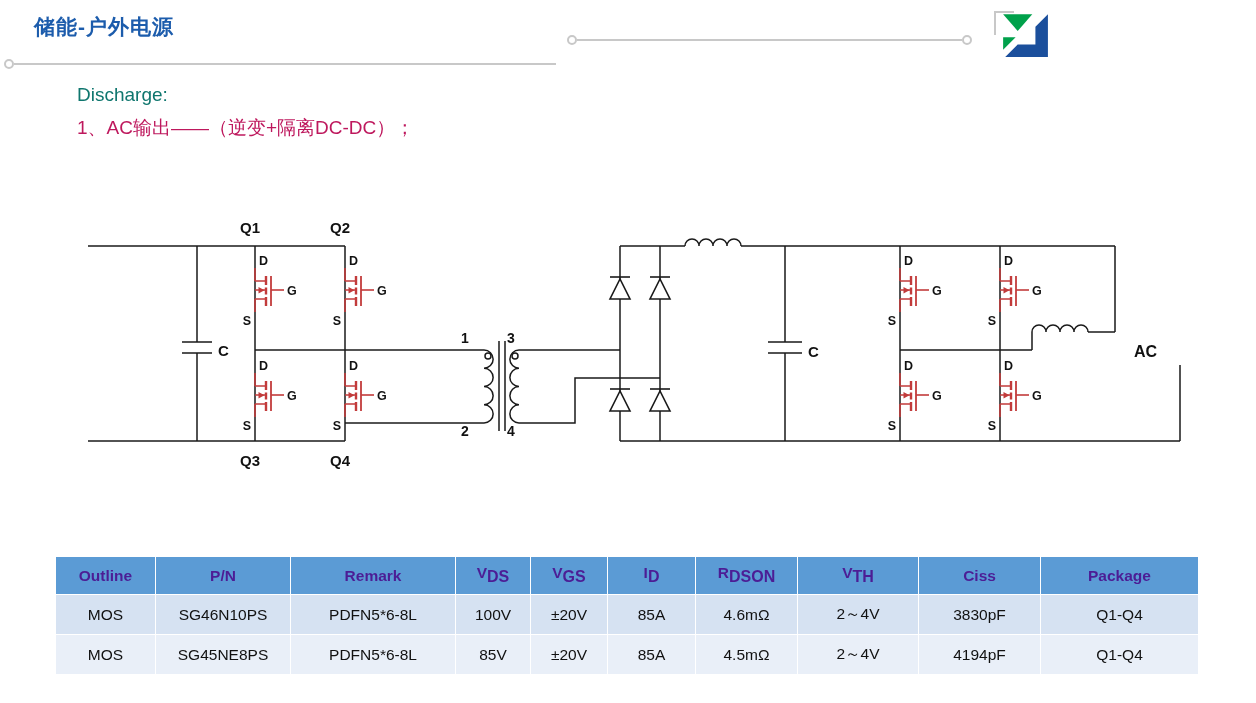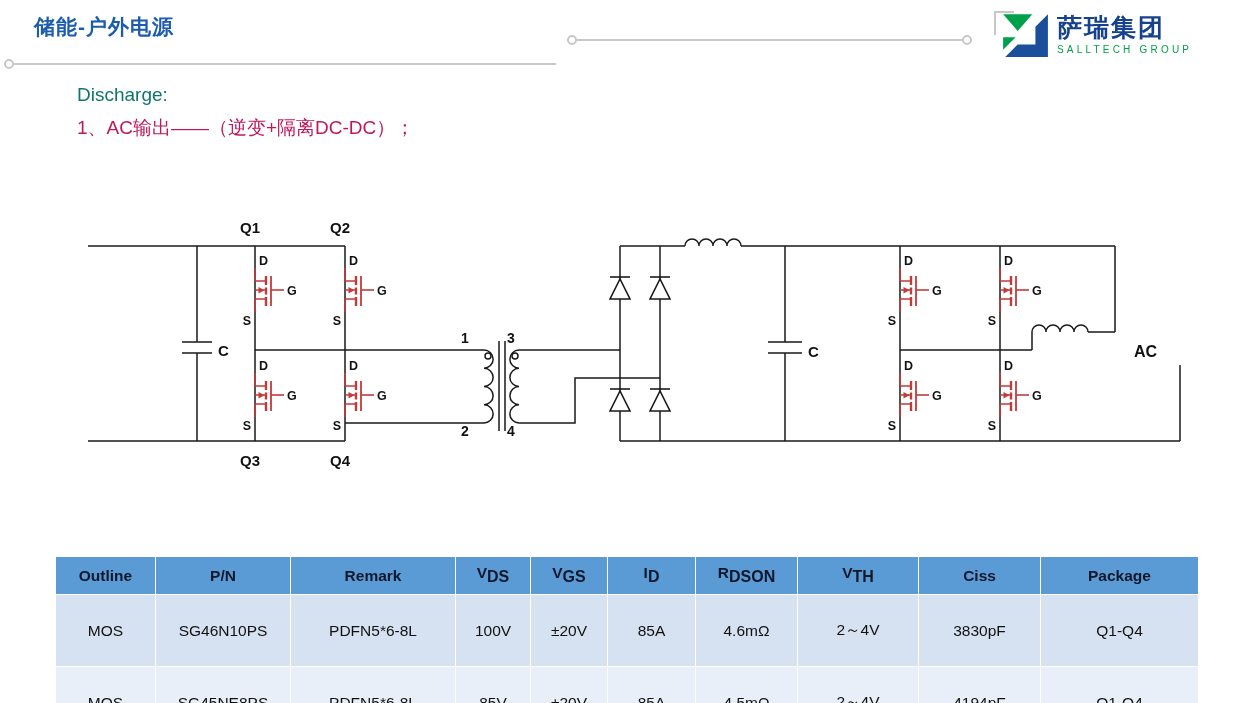--- a/index.html
+++ b/index.html
@@ -19,25 +19,25 @@
   .intro1 { position:absolute; left:77px; top:84px;  font-size:19px; color:#0f766e; }
   .intro2 { position:absolute; left:77px; top:115px; font-size:19px; color:#be185d; }
   .circuit { position:absolute; left:0; top:213px; }
   .circuit text { font-family:"Liberation Sans", sans-serif; fill:#111; }
   table.spec {
     position:absolute; left:55px; top:556px;
     border-collapse:collapse; table-layout:fixed; width:1143px;
     font-size:15.5px;
   }
   table.spec th {
-    background:#5B9BD5; color:#0f172a; font-weight:bold;
+    background:#5B9BD5; color:#4c1d95; font-weight:bold;
     height:37px; border:1.5px solid #ffffff; text-align:center; padding:0;
   }
   table.spec td {
-    height:39px; border:1.5px solid #ffffff; text-align:center; padding:16px; color:#111;
+    height:39px; border:1.5px solid #ffffff; text-align:center; padding:0; color:#111;
   }
   table.spec tr.row-0 td { background:#D6E2F2; }
   table.spec tr.row-1 td { background:#E9EFF8; }
   table.spec sub { font-size:16px; }
 </style>
 </head>
 <body>
 
 <svg class="decor" width="1256" height="80">
   <g stroke="#C8C8C8" stroke-width="2" fill="#ffffff">
@@ -51,24 +51,20 @@
 </svg>
 
 <div class="page-title">储能-户外电源</div>
 
 <div class="logo">
   <svg width="50" height="50" viewBox="0 0 48 48">
     <polygon points="3,5 31,5 17,21" fill="#00A14B"></polygon>
     <polygon points="3,27 15,27 3,39" fill="#00A14B"></polygon>
     <path d="M46,5 L46,46 L5,46 L17,34 L34,34 L34,17 Z" fill="#1B4F9C"></path>
   </svg>
-  <div class="logo-text">
-    <span class="logo-cn">萨瑞集团</span>
-    <span class="logo-en">SALLTECH GROUP</span>
-  </div>
 </div>
 
 <div class="intro1">Discharge:</div>
 <div class="intro2">1、AC输出——（逆变+隔离DC-DC）；</div>
 
 <svg class="circuit" width="1256" height="275" viewBox="0 0 1256 275">
   <defs>
     <g id="nmos">
       <path d="M0,0 V13 M0,31 V44" stroke="#C23B3B" stroke-width="1.6" fill="none"></path>
       <path d="M0,13 H11 M0,22 H11 M0,31 H11" stroke="#C23B3B" stroke-width="1.6" fill="none"></path>

